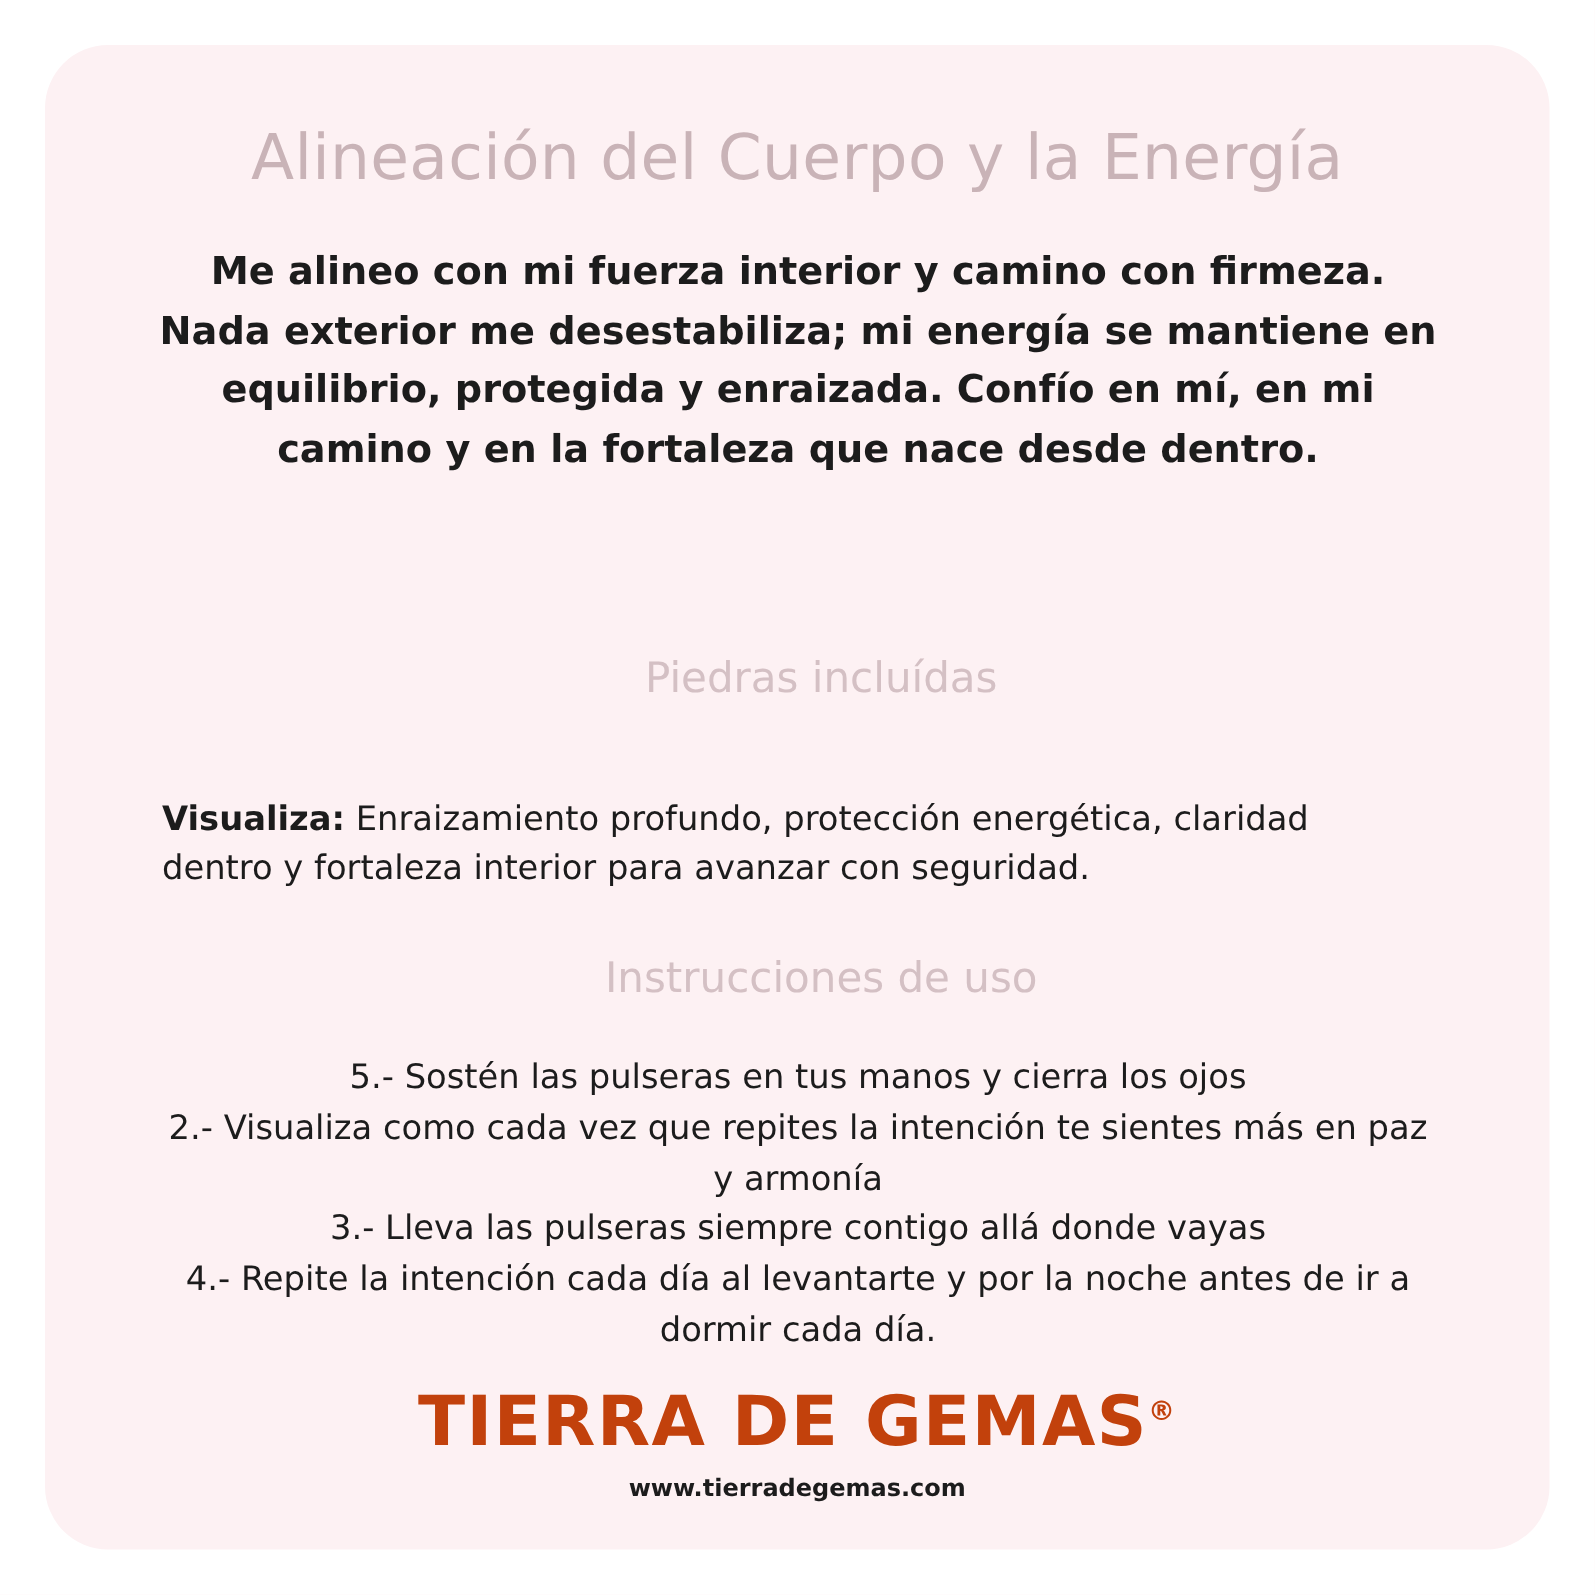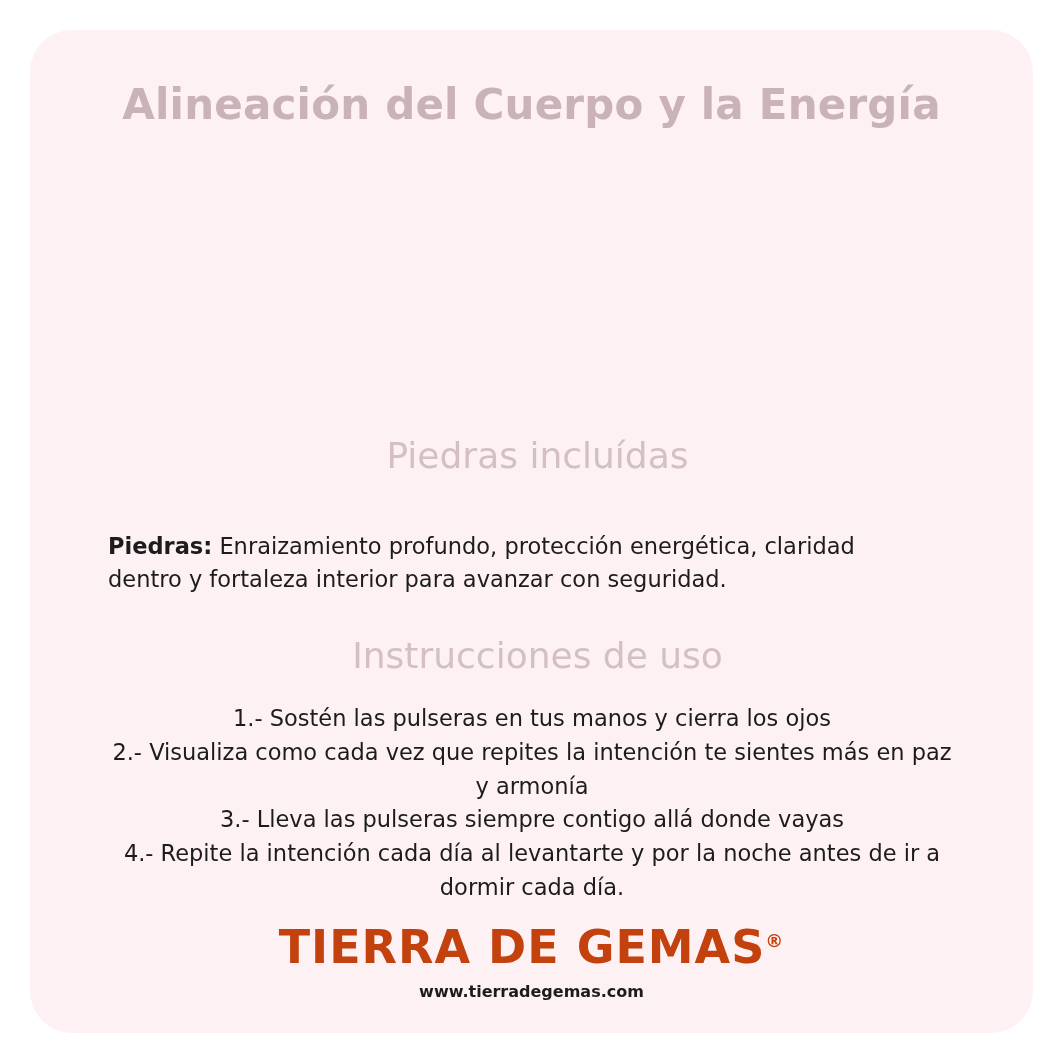--- a/index.html
+++ b/index.html
@@ -32,41 +32,41 @@
     width: 100%;
     height: 100%;
   }
   .title {
     position: absolute;
     top: 50px;
     left: 0;
     width: 100%;
     text-align: center;
     font-size: 42px;
-    font-weight: bold;
+    font-weight: normal;
     color: #c9b3b7;
     letter-spacing: 0.2px;
   }
   .intention {
     position: absolute;
     top: 132px;
     left: 72px;
     width: 860px;
     text-align: center;
     font-size: 25.5px;
     font-weight: bold;
     color: #1c1c1c;
     line-height: 1.55;
   }
   .section-heading {
     position: absolute;
-    left: 6px;
+    left: 16px;
     width: 100%;
     text-align: center;
-    font-size: 36px;
+    font-size: 28px;
     color: #d4c0c4;
     font-weight: normal;
   }
   .heading-stones { top: 405px; }
   .heading-instructions { top: 605px; }
 
   .stones {
     position: absolute;
     top: 500px;
     left: 78px;
@@ -115,30 +115,31 @@
   }
 </style>
 </head>
 <body>
 
 <div class="card">
   <div class="inner">
 
     <div class="title">Alineación del Cuerpo y la Energía</div>
 
+    <div class="intention">Me alineo con mi fuerza interior y camino con firmeza. Nada exterior me desestabiliza; mi energía se mantiene en equilibrio, protegida y enraizada. Confío en mí, en mi camino y en la fortaleza que nace desde dentro.</div>
 
     <div class="section-heading heading-stones">Piedras incluídas</div>
 
     <div class="stones">
-      <span style="font-weight:bold;">Piedras:</span><span> Enraizamiento profundo, protección energética, claridad dentro y fortaleza interior para avanzar con seguridad.</span>
+      <span style="font-weight:bold;">Visualiza:</span><span> Enraizamiento profundo, protección energética, claridad dentro y fortaleza interior para avanzar con seguridad.</span>
     </div>
 
     <div class="section-heading heading-instructions">Instrucciones de uso</div>
 
-    <div class="steps" style="white-space: pre-line;">1.- Sostén las pulseras en tus manos y cierra los ojos
+    <div class="steps" style="white-space: pre-line;">5.- Sostén las pulseras en tus manos y cierra los ojos
 2.- Visualiza como cada vez que repites la intención te sientes más en paz y armonía
 3.- Lleva las pulseras siempre contigo allá donde vayas
 4.- Repite la intención cada día al levantarte y por la noche antes de ir a dormir cada día.</div>
 
     <div class="brand">
       <span>TIERRA DE GEMAS</span><span class="reg">®</span>
     </div>
 
     <div class="website">www.tierradegemas.com</div>
 

